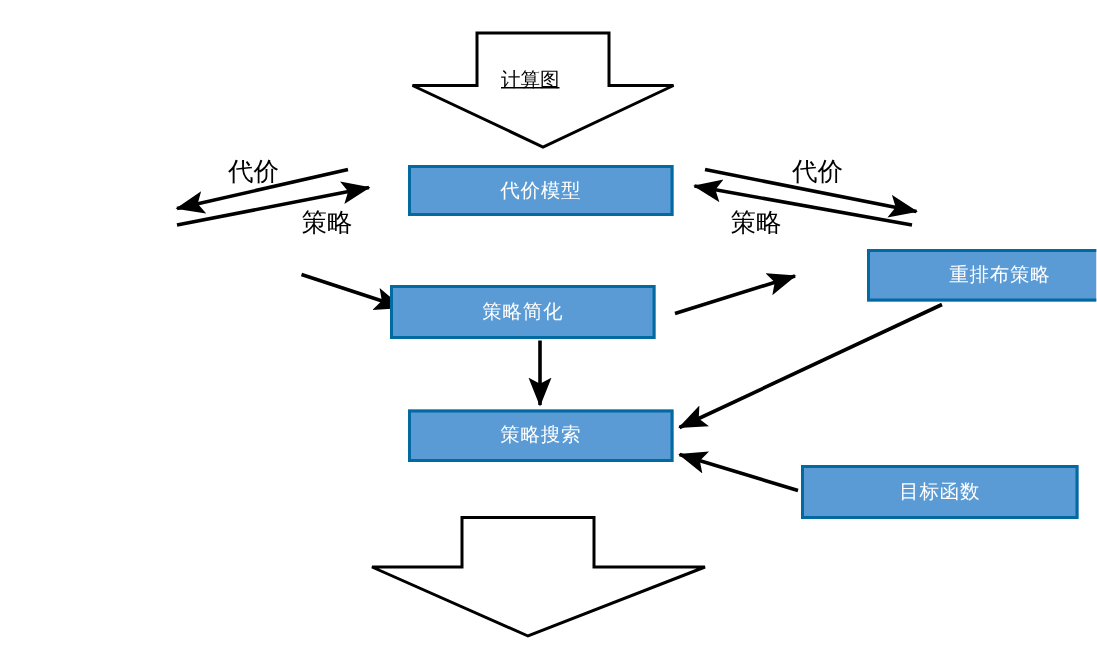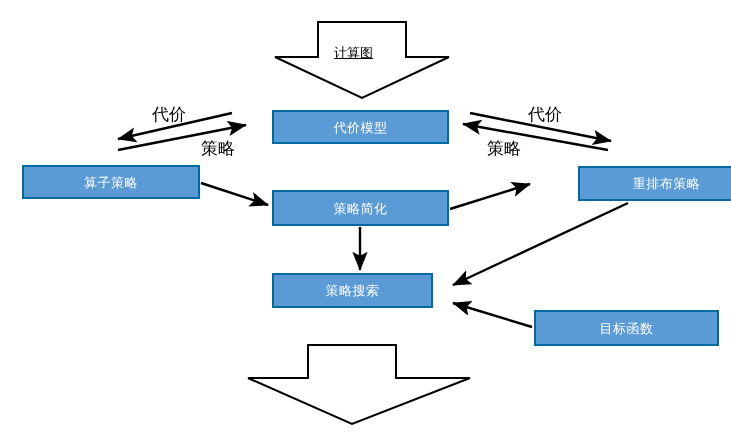--- a/index.html
+++ b/index.html
@@ -97,33 +97,30 @@
 
   <div class="edge-label" style="left:152px; top:103px;">代价</div>
   <div class="edge-label" style="left:201px; top:137px;">策略</div>
   <div class="edge-label" style="left:528px; top:103px;">代价</div>
   <div class="edge-label" style="left:487px; top:137px;">策略</div>
 
   <div class="node" style="left:272px; top:110px; width:177px; height:34px;">
     <span class="node-label">代价模型</span>
   </div>
 
-  <div class="node" style="left:22px; top:165px; width:178px; height:34px;">
-    <span class="node-label">算子策略</span>
-  </div>
 
-  <div class="node" style="left:272px; top:190px; width:177px; height:36px;">
+  <div class="node" style="left:260px; top:190px; width:177px; height:36px;">
     <span class="node-label">策略简化</span>
   </div>
 
   <div class="node" style="left:534px; top:166px; width:177px; height:35px;margin-left:44px;">
     <span class="node-label">重排布策略</span>
   </div>
 
-  <div class="node" style="left:272px; top:273px; width:161px; height:35px;">
+  <div class="node" style="left:272px; top:273px; width:177px; height:35px;">
     <span class="node-label">策略搜索</span>
   </div>
 
   <div class="node" style="left:534px; top:310px; width:185px; height:36px;">
     <span class="node-label">目标函数</span>
   </div>
 
 </div>
 
 </body></html>

